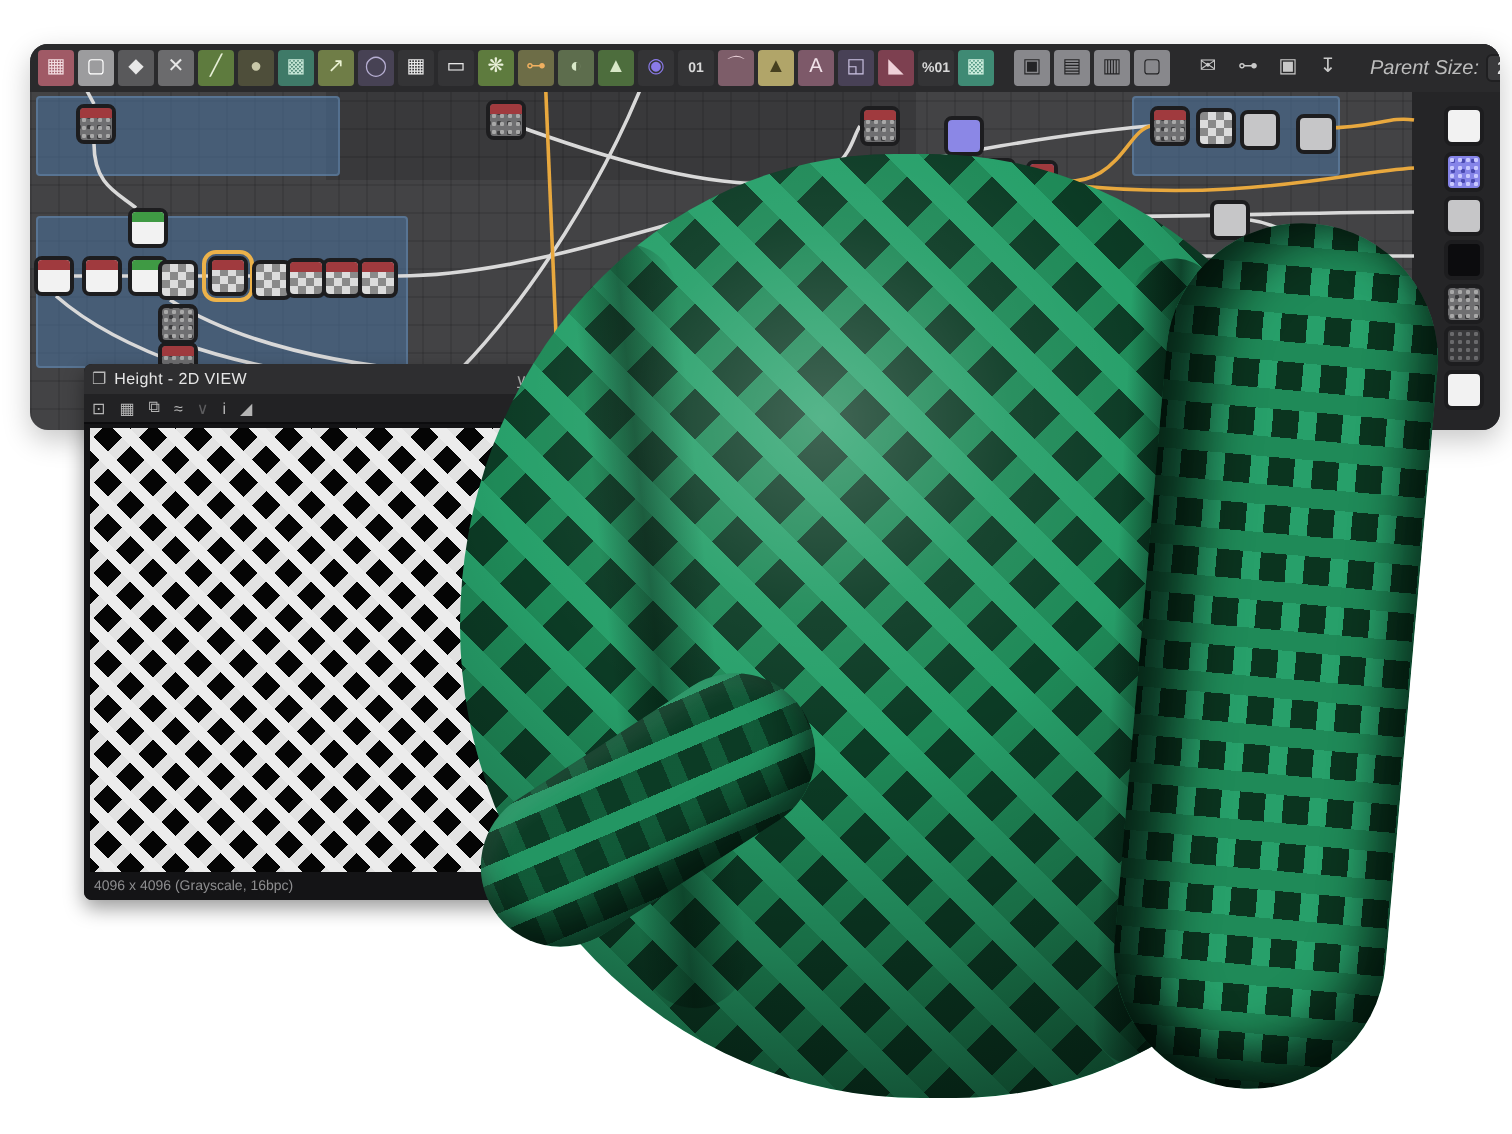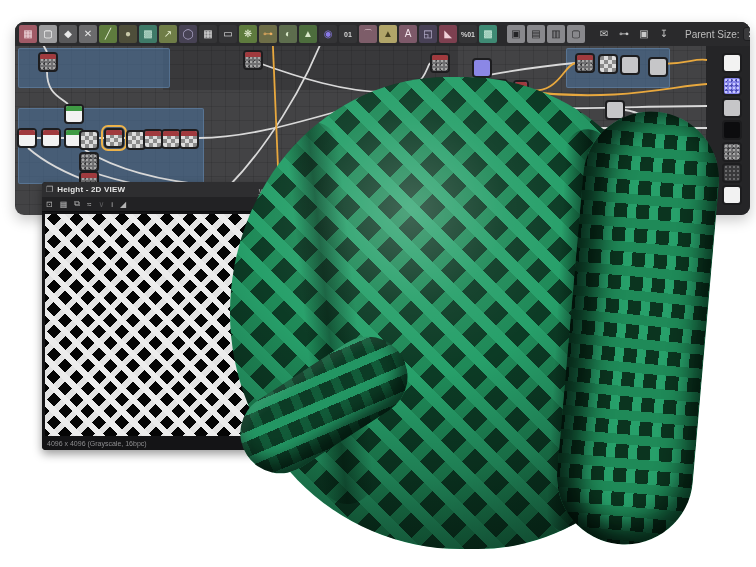--- a/index.html
+++ b/index.html
@@ -17,21 +17,21 @@
 
   
   #node-toolbar{position:absolute;left:0;top:0;width:100%;height:24px;background:#2a2a2c;
     display:flex;align-items:center;padding:0 4px;box-sizing:border-box;z-index:30;}
   .tb-icon{width:18px;height:18px;border-radius:2px;margin-right:2px;flex:0 0 auto;
     display:flex;align-items:center;justify-content:center;font-size:10px;line-height:1;cursor:pointer;}
   .tb-icon.small-text{font-size:7px;font-weight:bold;}
   .tb-icon.gap{margin-left:8px;}
   .tb-util{background:transparent;color:#c8c8c8;}
   #tb-controls{display:flex;align-items:center;margin-left:10px;color:#c8c8c8;font-size:10px;flex:0 0 auto;}
-  .tb-label{margin-right:4px;color:#bdbdbd;}
+  .tb-label{margin-right:4px;color:#bdbdbd;font-style:italic;}
   .tb-select{background:#3a3a3c;border:1px solid #1f1f21;border-radius:3px;color:#e4e4e4;
     font-size:9px;padding:1px 4px;margin-right:4px;display:flex;align-items:center;cursor:pointer;}
 
   
   .gframe{position:absolute;background:rgba(74,110,148,.62);border:1px solid rgba(120,160,200,.35);border-radius:2px;}
   #wire-svg{position:absolute;left:0;top:0;pointer-events:none;}
   .gnode{position:absolute;width:20px;height:20px;border:2px solid #1d1d1f;border-radius:4px;box-sizing:border-box;cursor:pointer;}
   .gnode.small{width:16px;height:16px;}
   .gnode .cap{position:absolute;left:0;top:0;width:100%;height:5px;border-radius:2px 2px 0 0;}
   .cap-red{background:#a03a3e;}
@@ -44,21 +44,21 @@
   .k-noise{background-color:#6f6f71;background-image:radial-gradient(#a8a8a8 1px,transparent 1.2px),radial-gradient(#3c3c3e 1px,transparent 1.2px);background-size:4px 4px,5px 5px;background-position:0 0,2px 2px;}
   .k-noisedark{background-color:#39393b;background-image:radial-gradient(#6a6a6c 1px,transparent 1.2px);background-size:4px 4px;}
   .k-bluenoise{background-color:#8584e8;background-image:radial-gradient(#c8c8ff 1px,transparent 1.2px),radial-gradient(#4a4ab0 1px,transparent 1.2px);background-size:4px 4px,5px 5px;}
   .gnode.selected{outline:2px solid #ecb24a;outline-offset:1px;}
 
   
   #panel2d{position:absolute;left:42px;top:182px;width:250px;height:268px;background:#141416;
     border-radius:4px;box-shadow:0 4px 10px rgba(0,0,0,.4);overflow:hidden;z-index:40;}
   #panel2d-header{height:15px;background:#2e2e30;display:flex;align-items:center;padding:0 4px;}
   #panel2d-header .win-glyph{color:#b8b8b8;font-size:8px;margin-right:4px;}
-  #panel2d-title{color:#e6e6e6;font-size:8px;font-weight:bold;letter-spacing:.2px;flex:1;white-space:nowrap;}
+  #panel2d-title{color:#e6e6e6;font-size:8px;font-weight:normal;letter-spacing:.2px;flex:1;white-space:nowrap;}
   .hdr-btn{color:#a8a8a8;font-size:8px;margin-left:6px;cursor:pointer;}
   #panel2d-toolbar{height:14px;background:#222224;display:flex;align-items:center;padding:0 4px;border-bottom:1px solid #0c0c0e;}
   .p2d-btn{color:#b4b4b4;font-size:8px;margin-right:7px;cursor:pointer;}
   .p2d-btn.dim{color:#5c5c5e;}
   #weave2d{position:absolute;left:3px;top:32px;right:3px;bottom:14px;background-color:#050505;
     background-image:
       repeating-linear-gradient(45deg,transparent 0 5px,#ececec 5px 11px,transparent 11px 16px),
       repeating-linear-gradient(-45deg,transparent 0 5px,#e2e2e2 5px 11px,transparent 11px 16px);}
   #panel2d-footer{position:absolute;left:0;bottom:0;width:100%;height:13px;background:#141416;
     color:#8e8e90;font-size:7px;display:flex;align-items:center;padding-left:5px;box-sizing:border-box;}

